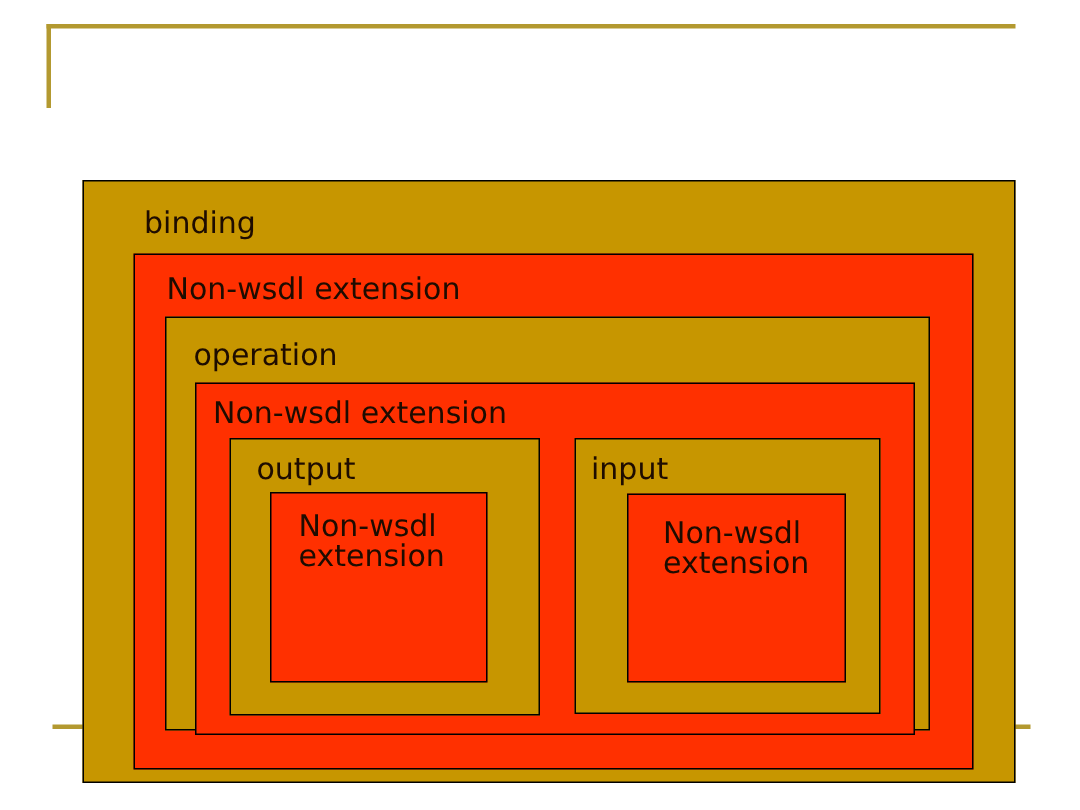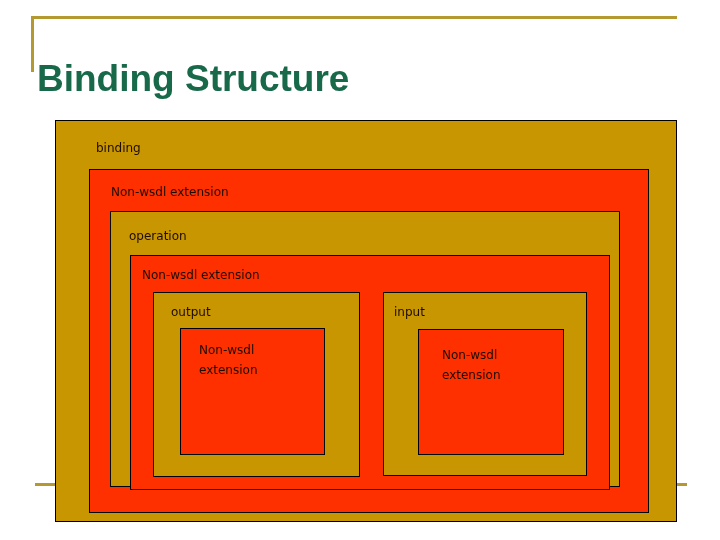--- a/index.html
+++ b/index.html
@@ -35,21 +35,21 @@
   }
   .box {
     position: absolute;
     border: 1px solid var(--border-black, #000);
     box-sizing: border-box;
   }
   .gold { background: var(--box-gold, #C79600); }
   .red  { background: var(--box-red, #FF3000); padding-left: 16px; }
   .box-label {
     position: absolute;
-    font-size: 12px;
+    font-size: 20px;
     line-height: 20px;
     color: var(--label-dark, #1E0C00);
     white-space: nowrap;
   }
   .box-label.wrap { white-space: normal; }
   #binding-box    { left: 55px;  top: 120px; width: 622px; height: 402px; z-index: 1; }
   #red1-box       { left: 33px;  top: 48px;  width: 560px; height: 344px; }
   #operation-box  { left: 20px;  top: 41px;  width: 510px; height: 276px; }
   #red2-box       { left: 19px;  top: 43px;  width: 480px; height: 235px; }
   #input-box      { left: 22px;  top: 36px;  width: 207px; height: 185px; }
@@ -67,21 +67,20 @@
 </style>
 </head>
 <body>
 
 <div class="slide">
 
   <div class="deco-line line-top"></div>
   <div class="deco-line line-left"></div>
   <div class="deco-line line-mid"></div>
 
-  <h1 class="slide-title">Binding Structure</h1>
 
   <div id="binding-box" class="box gold">
     <span id="binding-label" class="box-label">binding</span>
 
     <div id="red1-box" class="box red">
       <span id="red1-label" class="box-label">Non-wsdl extension</span>
 
       <div id="operation-box" class="box gold">
         <span id="operation-label" class="box-label">operation</span>
 

